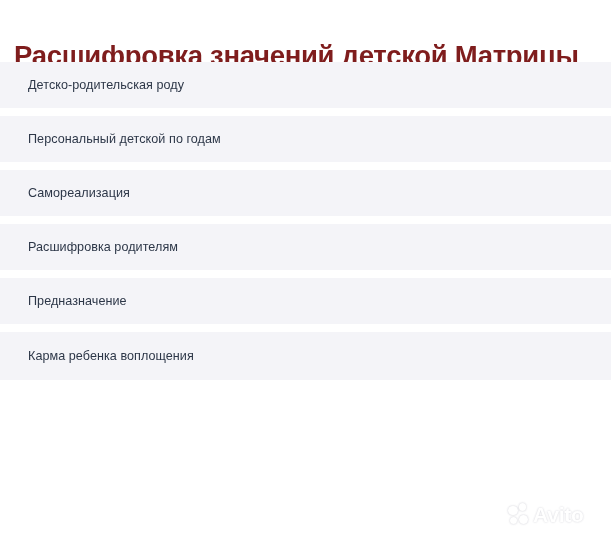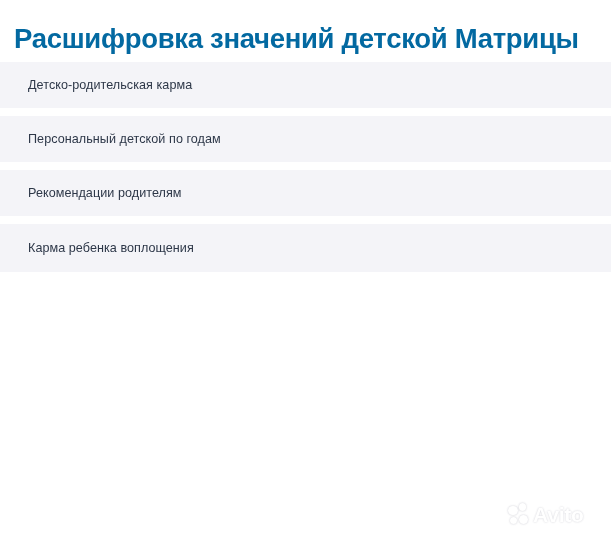--- a/index.html
+++ b/index.html
@@ -22,28 +22,28 @@
     width: 611px;
     height: 540px;
     background: #ffffff;
     box-sizing: border-box;
   }
 
   
   .page-title {
     position: absolute;
     left: 14px;
-    top: 2px;
+    top: 19px;
     width: 597px;
     height: 40px;
     line-height: 38px;
     font-size: 27.5px;
     font-weight: 700;
     letter-spacing: -0.3px;
-    color: #0369a1;
+    color: #7f1d1d;
     white-space: nowrap;
   }
 
   
   .decode-list {
     position: absolute;
     left: 0;
     top: 62px;
     width: 611px;
     margin: 0;
@@ -116,27 +116,33 @@
 </style>
 </head>
 <body>
 
 <div id="page">
 
   <h1 class="page-title">Расшифровка значений детской Матрицы</h1>
 
   <ul class="decode-list">
     <li class="list-row">
-      <span class="list-row-label">Детско-родительская карма</span>
+      <span class="list-row-label">Детско-родительская роду</span>
     </li>
     <li class="list-row">
       <span class="list-row-label">Персональный детской по годам</span>
     </li>
     <li class="list-row">
-      <span class="list-row-label">Рекомендации родителям</span>
+      <span class="list-row-label">Самореализация</span>
+    </li>
+    <li class="list-row">
+      <span class="list-row-label">Расшифровка родителям</span>
+    </li>
+    <li class="list-row">
+      <span class="list-row-label">Предназначение</span>
     </li>
     <li class="list-row">
       <span class="list-row-label">Карма ребенка воплощения</span>
     </li>
   </ul>
 
   <div class="watermark">
     <span class="watermark-mark">
       <i class="wm-c1"></i>
       <i class="wm-c2"></i>

